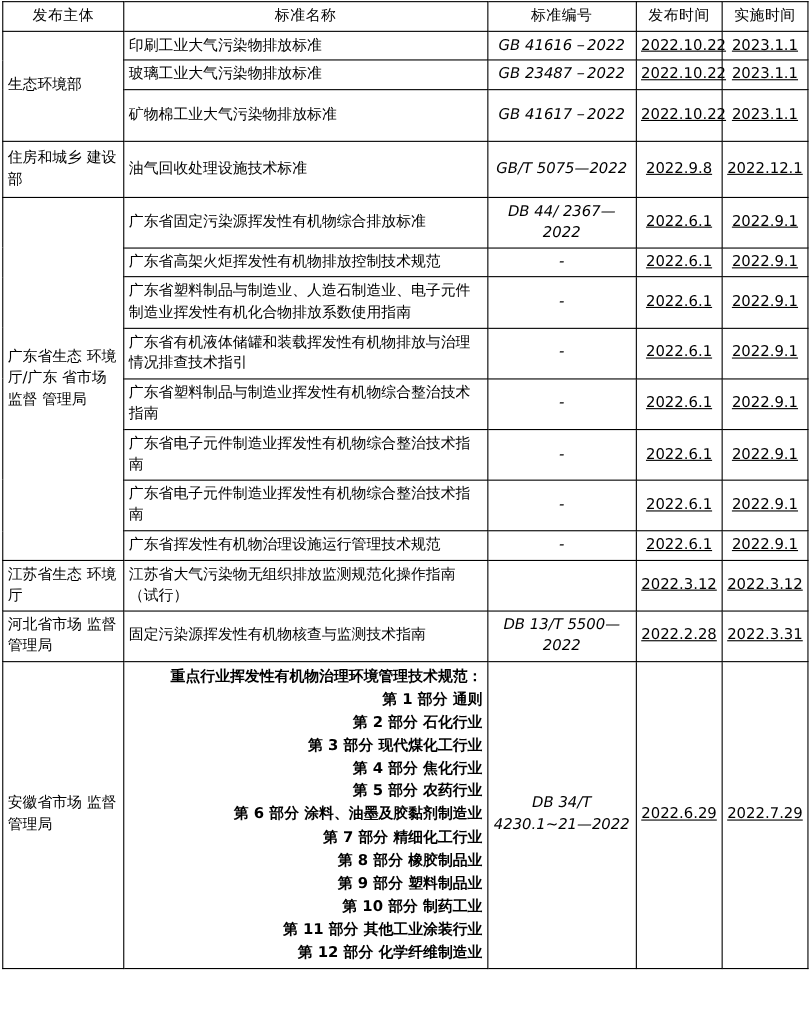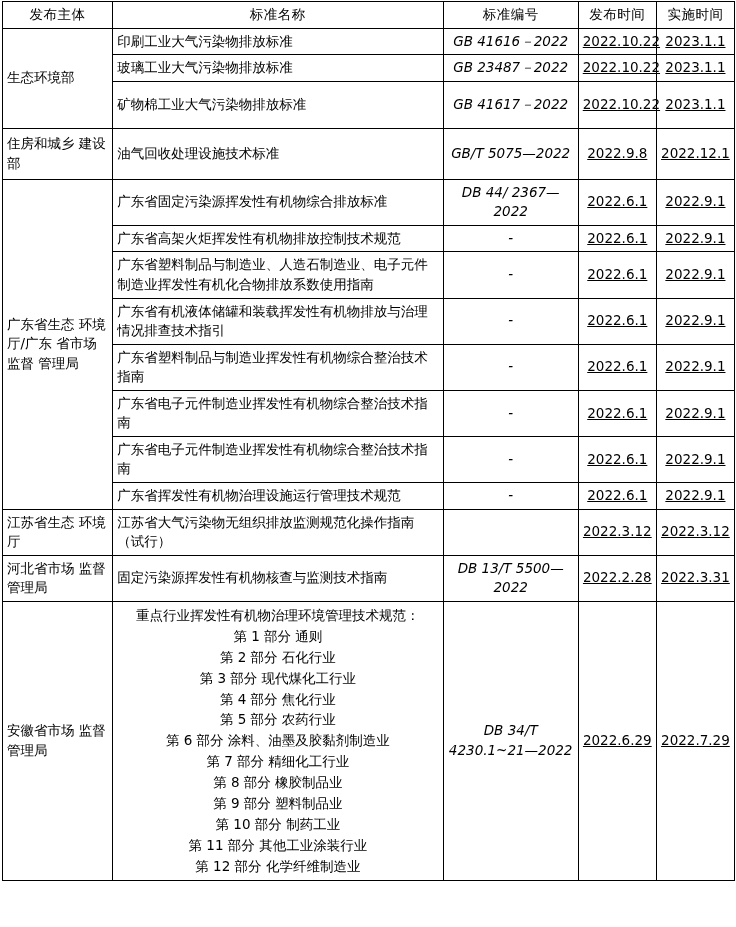--- a/index.html
+++ b/index.html
@@ -59,22 +59,23 @@
   }
   td.date {
     text-align: center;
     vertical-align: middle;
     white-space: nowrap;
     font-size: 13px;
     text-decoration: underline;
   }
   .dash { text-align: center; }
   .list-block {
-    text-align: center;
+    text-align: right;
     line-height: 1.55;
+    font-weight: bold;
   }
   .list-block .ln { display: block; }
 </style>
 </head>
 <body>
 
 <div class="table-wrap">
 <table class="std-table">
   <colgroup>
     <col class="col-issuer">

